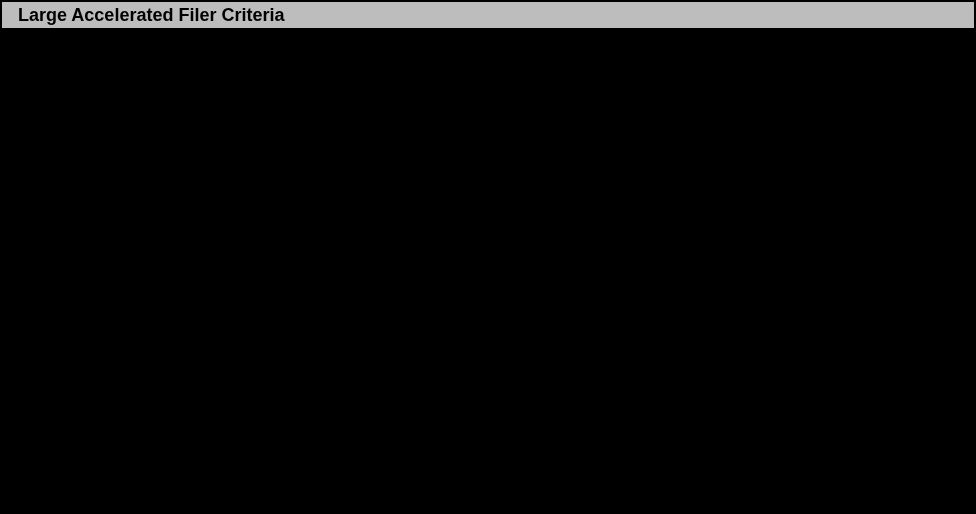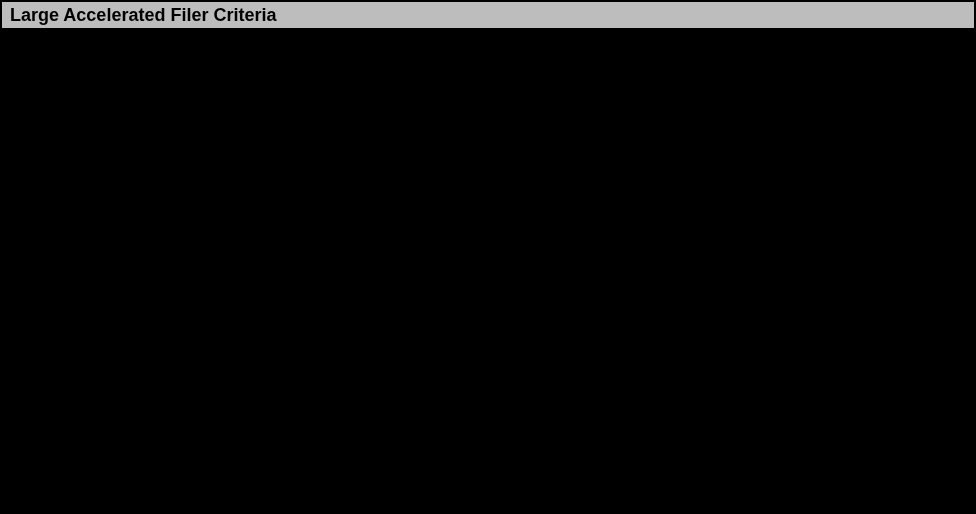--- a/index.html
+++ b/index.html
@@ -16,21 +16,21 @@
     .container {
       width: 976px;
       height: 514px;
       border: 2px solid #000000;
       display: flex;
       flex-direction: column;
     }
     .header {
       background: #bdbdbd;
       border-bottom: 2px solid #000000;
-      padding: 3px 8px;
+      padding: 3px 16px;
       height: 28px;
       display: flex;
       align-items: center;
     }
     .header-title {
       font-weight: bold;
       font-size: 18px;
       color: #000000;
     }
     .body {

